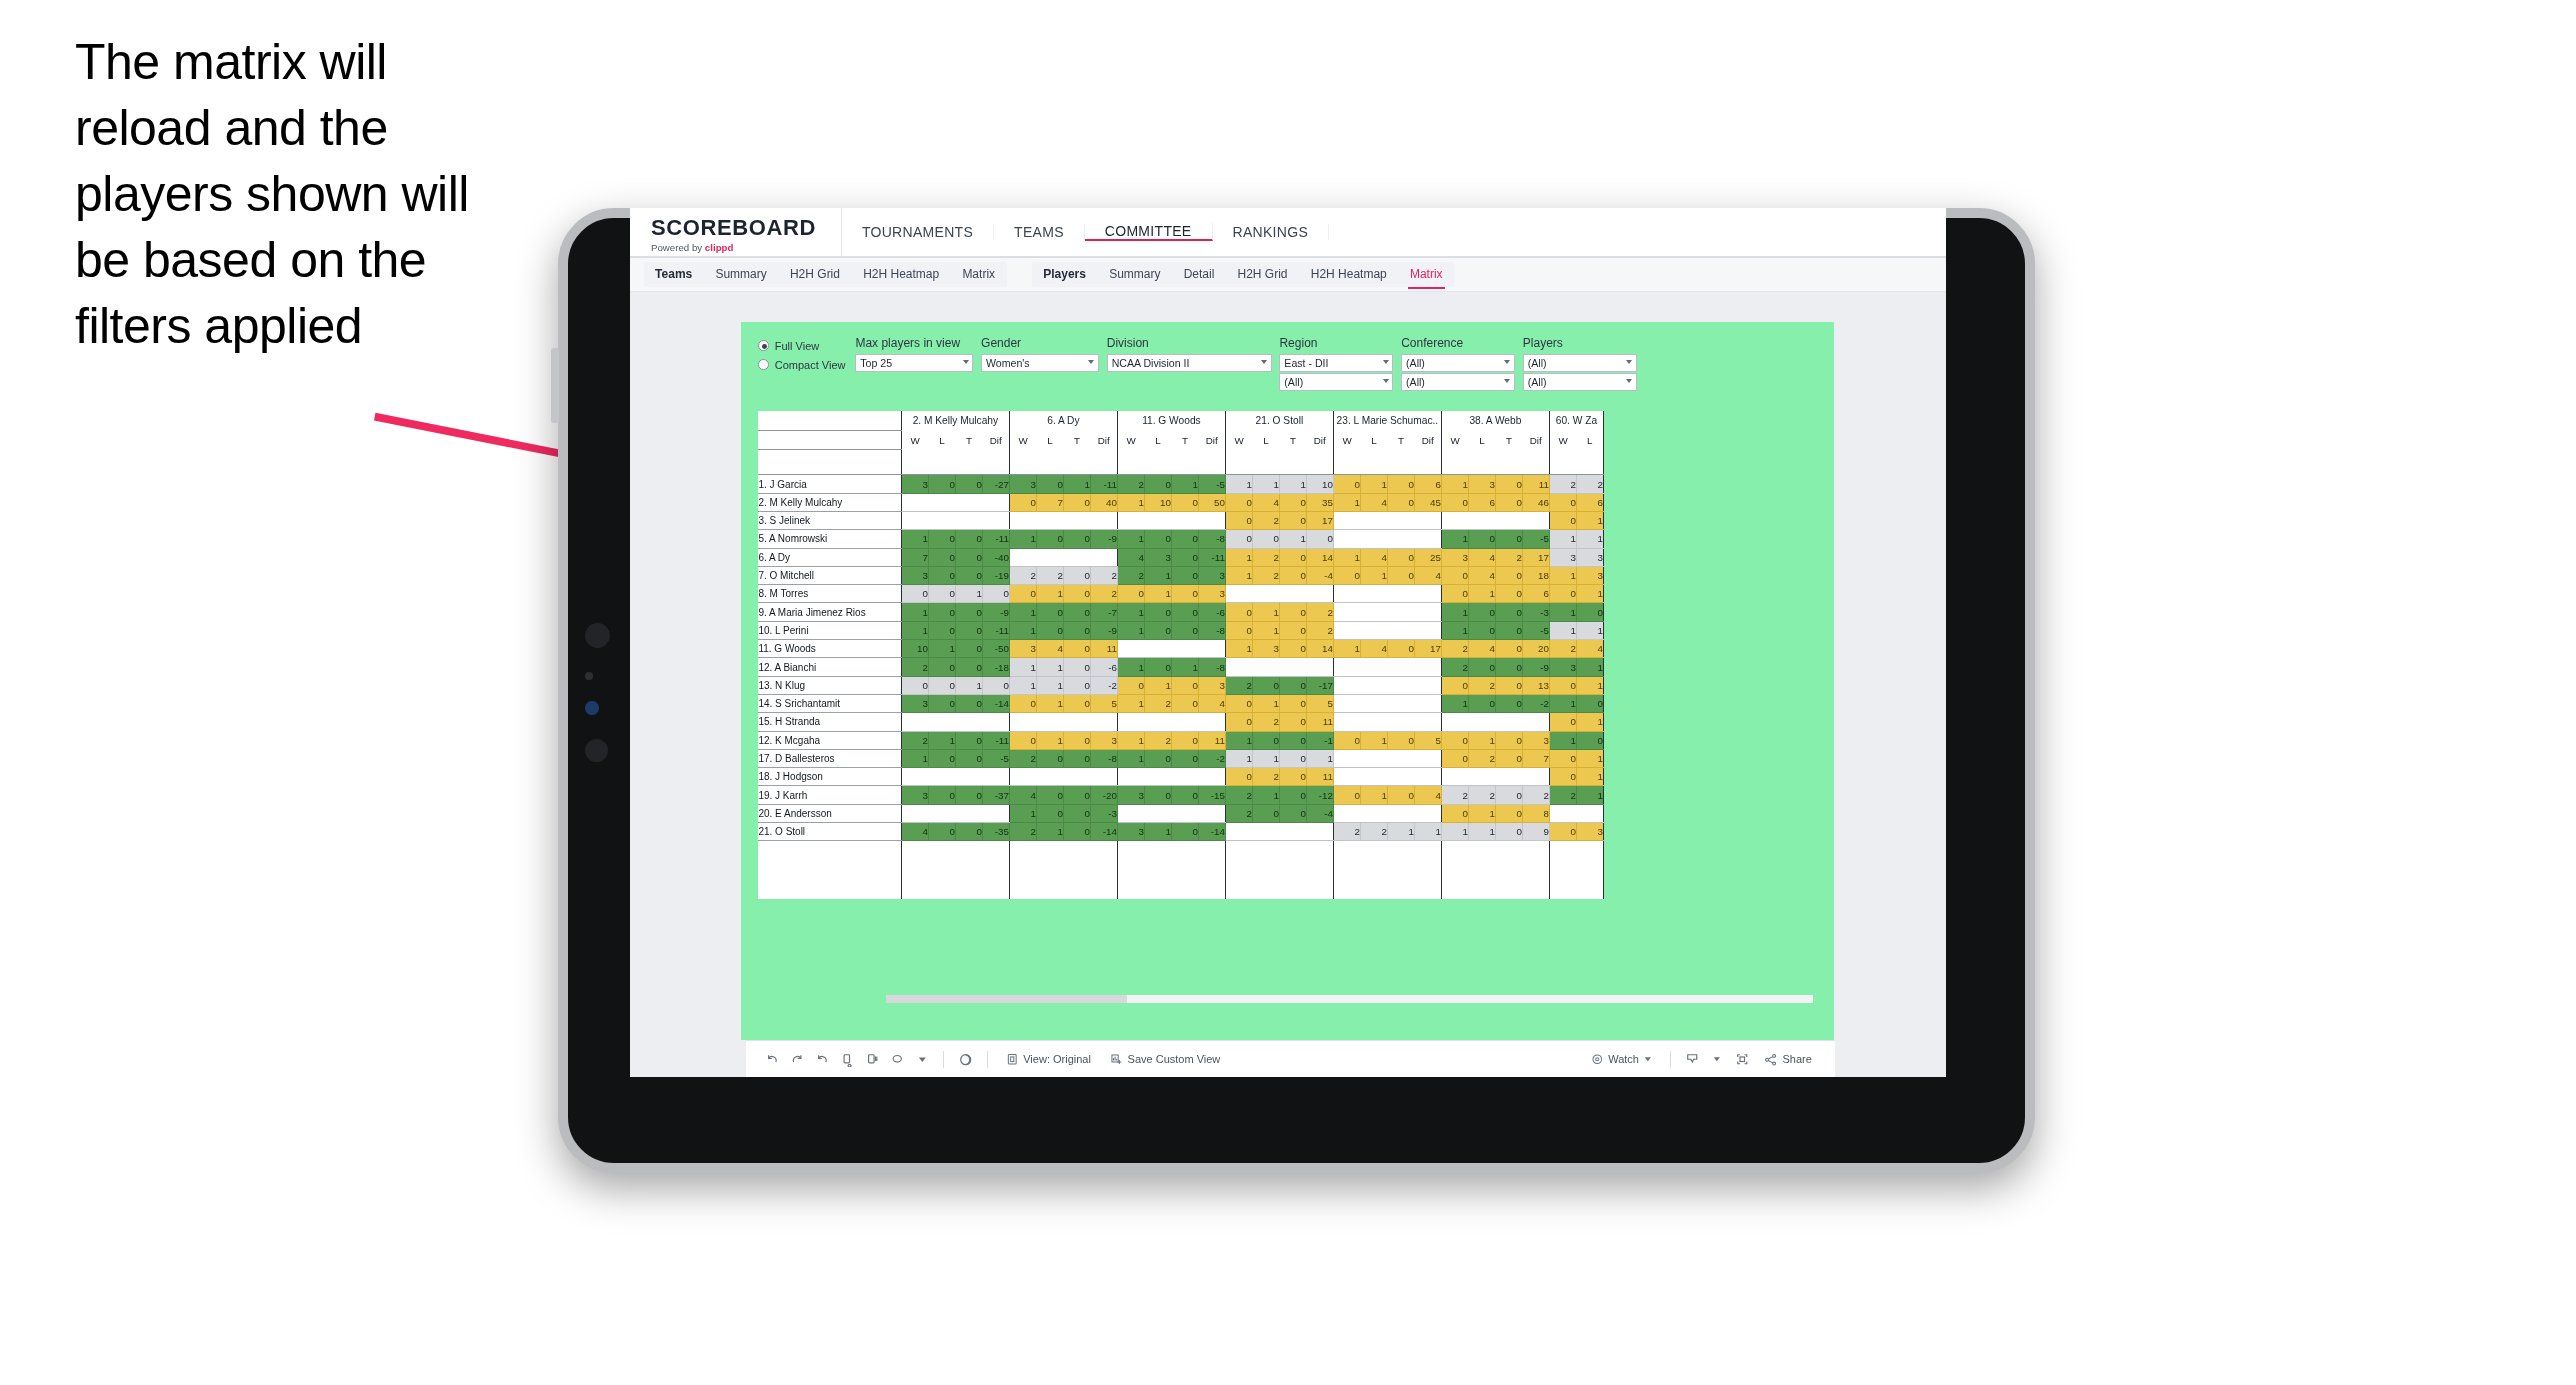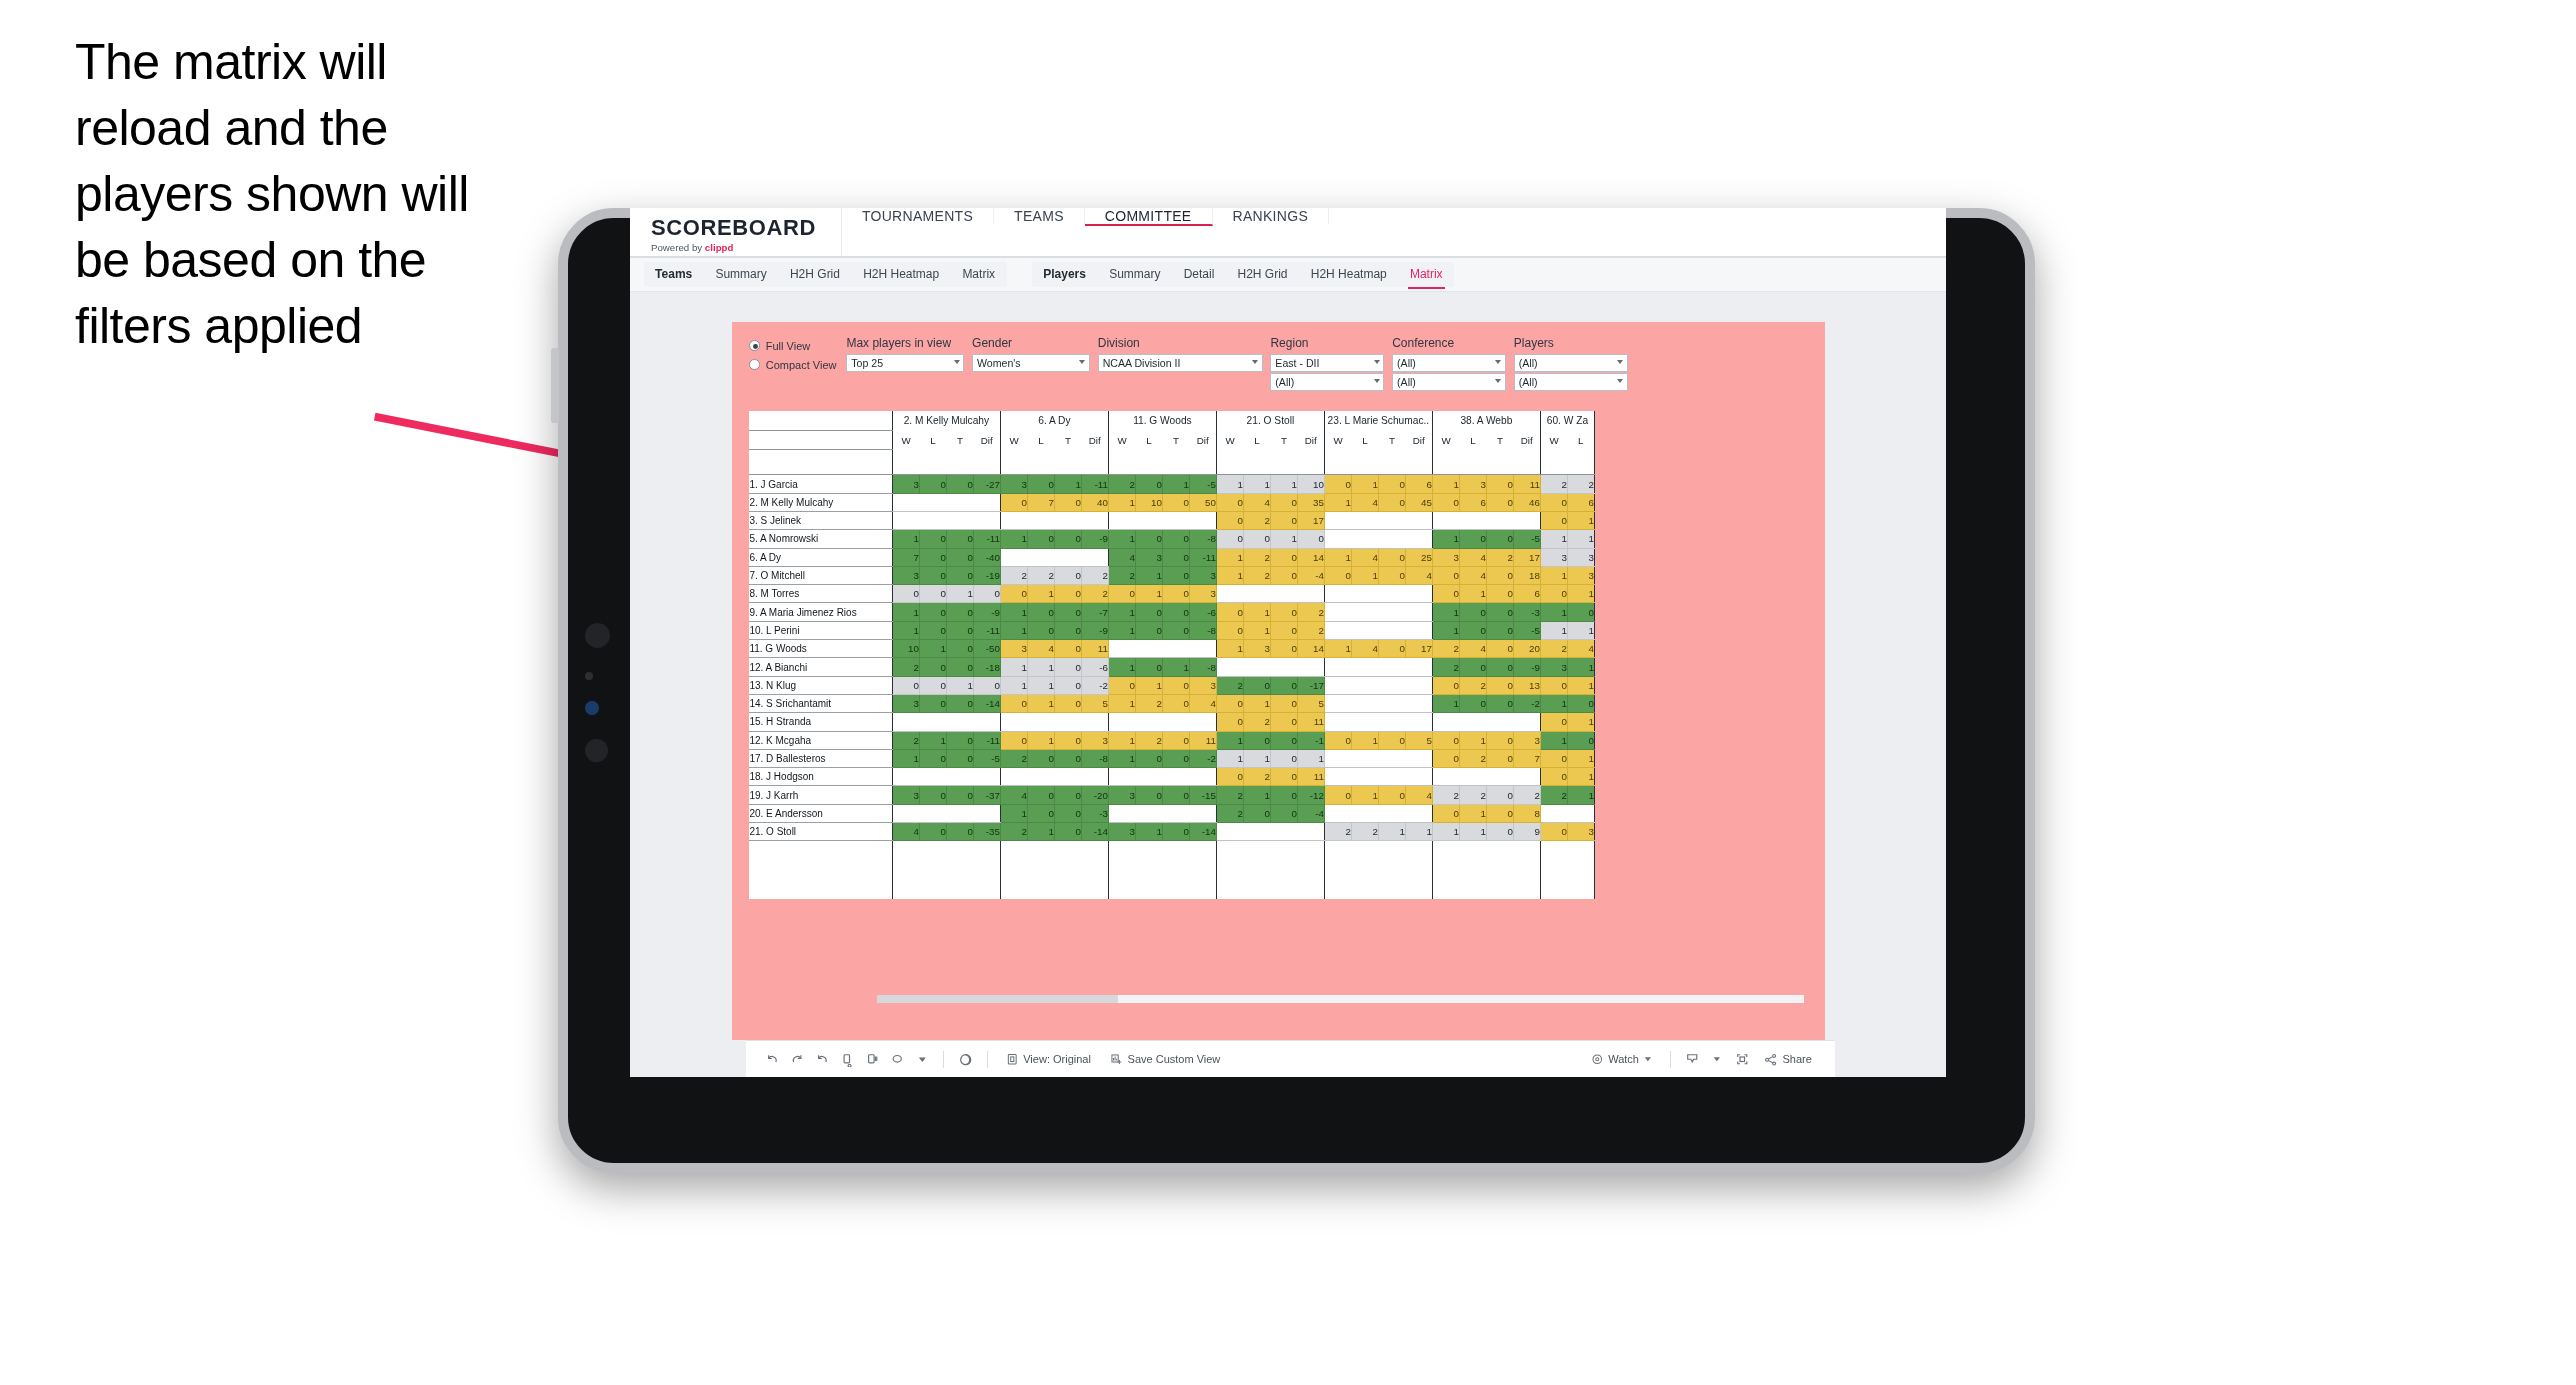--- a/index.html
+++ b/index.html
@@ -60,21 +60,21 @@
   .topbar{
     height:50px; background:#fff; display:flex; align-items:stretch;
     border-bottom:2.9px solid #dadde1;
   }
   .brand{ padding:5.8px 25px 0 21px; display:flex; flex-direction:column; justify-content:center;
           border-right:1px solid #e7e9ec; min-width:159px;}
   .brand-name{ font-size:22px; font-weight:bold; letter-spacing:0.6px; color:#1d2430; line-height:1;
                font-family:"Liberation Sans", sans-serif;}
   .brand-sub{ font-size:9.7px; color:#4c5663; margin-top:2.9px;}
   .brand-sub b{ color:#e8235a; font-weight:bold;}
-  .topnav{ display:flex; align-items:flex-start;}
+  .topnav{ display:flex; align-items:center;}
   .topnav a{
     display:flex; align-items:center; padding:0 20px; font-size:14px; color:#3b4350;
     text-decoration:none; letter-spacing:0.3px; border-right:1px solid #eceef1;
   }
   .topnav a.active{ color:#1d2430; border-bottom:2.9px solid #d8234f; }
 
   
   .subnav{
     height:34px; background:#f6f7f9; display:flex; align-items:center;
     padding-left:13.5px; gap:0px; border-bottom:1px solid #e3e5e9;
@@ -86,22 +86,22 @@
   }
   .subgroup span.lead{ font-weight:bold; color:#242b36; }
   .subgroup span.sel{ color:#e0245e; position:relative; }
   .subgroup span.sel::after{
     content:""; position:absolute; left:9.7px; right:9.7px; bottom:-1.9px; height:2.4px; background:#e0245e;
   }
 
   
   .canvas{ position:absolute; left:0; right:0; top:87px; bottom:0; background:#eceef1; }
   .sheet{
-    position:absolute; left:102px; top:27px; width:1093px; bottom:37px;
-    background:#fca5a5;
+    position:absolute; left:111px; top:27px; width:1093px; bottom:37px;
+    background:#86efac;
   }
 
   
   .filters{ display:flex; padding:13.5px 0 7.7px 17.4px; gap:0px; }
   .radios{ width:97px; padding-top:3.9px; }
   .radio-row{ display:flex; align-items:center; gap:5.8px; margin-bottom:6.8px; }
   .radio{ width:10.6px; height:10.6px; border:1px solid #8b9098; border-radius:50%; background:#fff; position:relative;}
   .radio.on::after{ content:""; position:absolute; left:2.4px; top:2.4px; width:4.8px; height:4.8px; border-radius:50%; background:#3c4350;}
   .radio-row label{ font-size:11px; color:#2f3641; }
 

